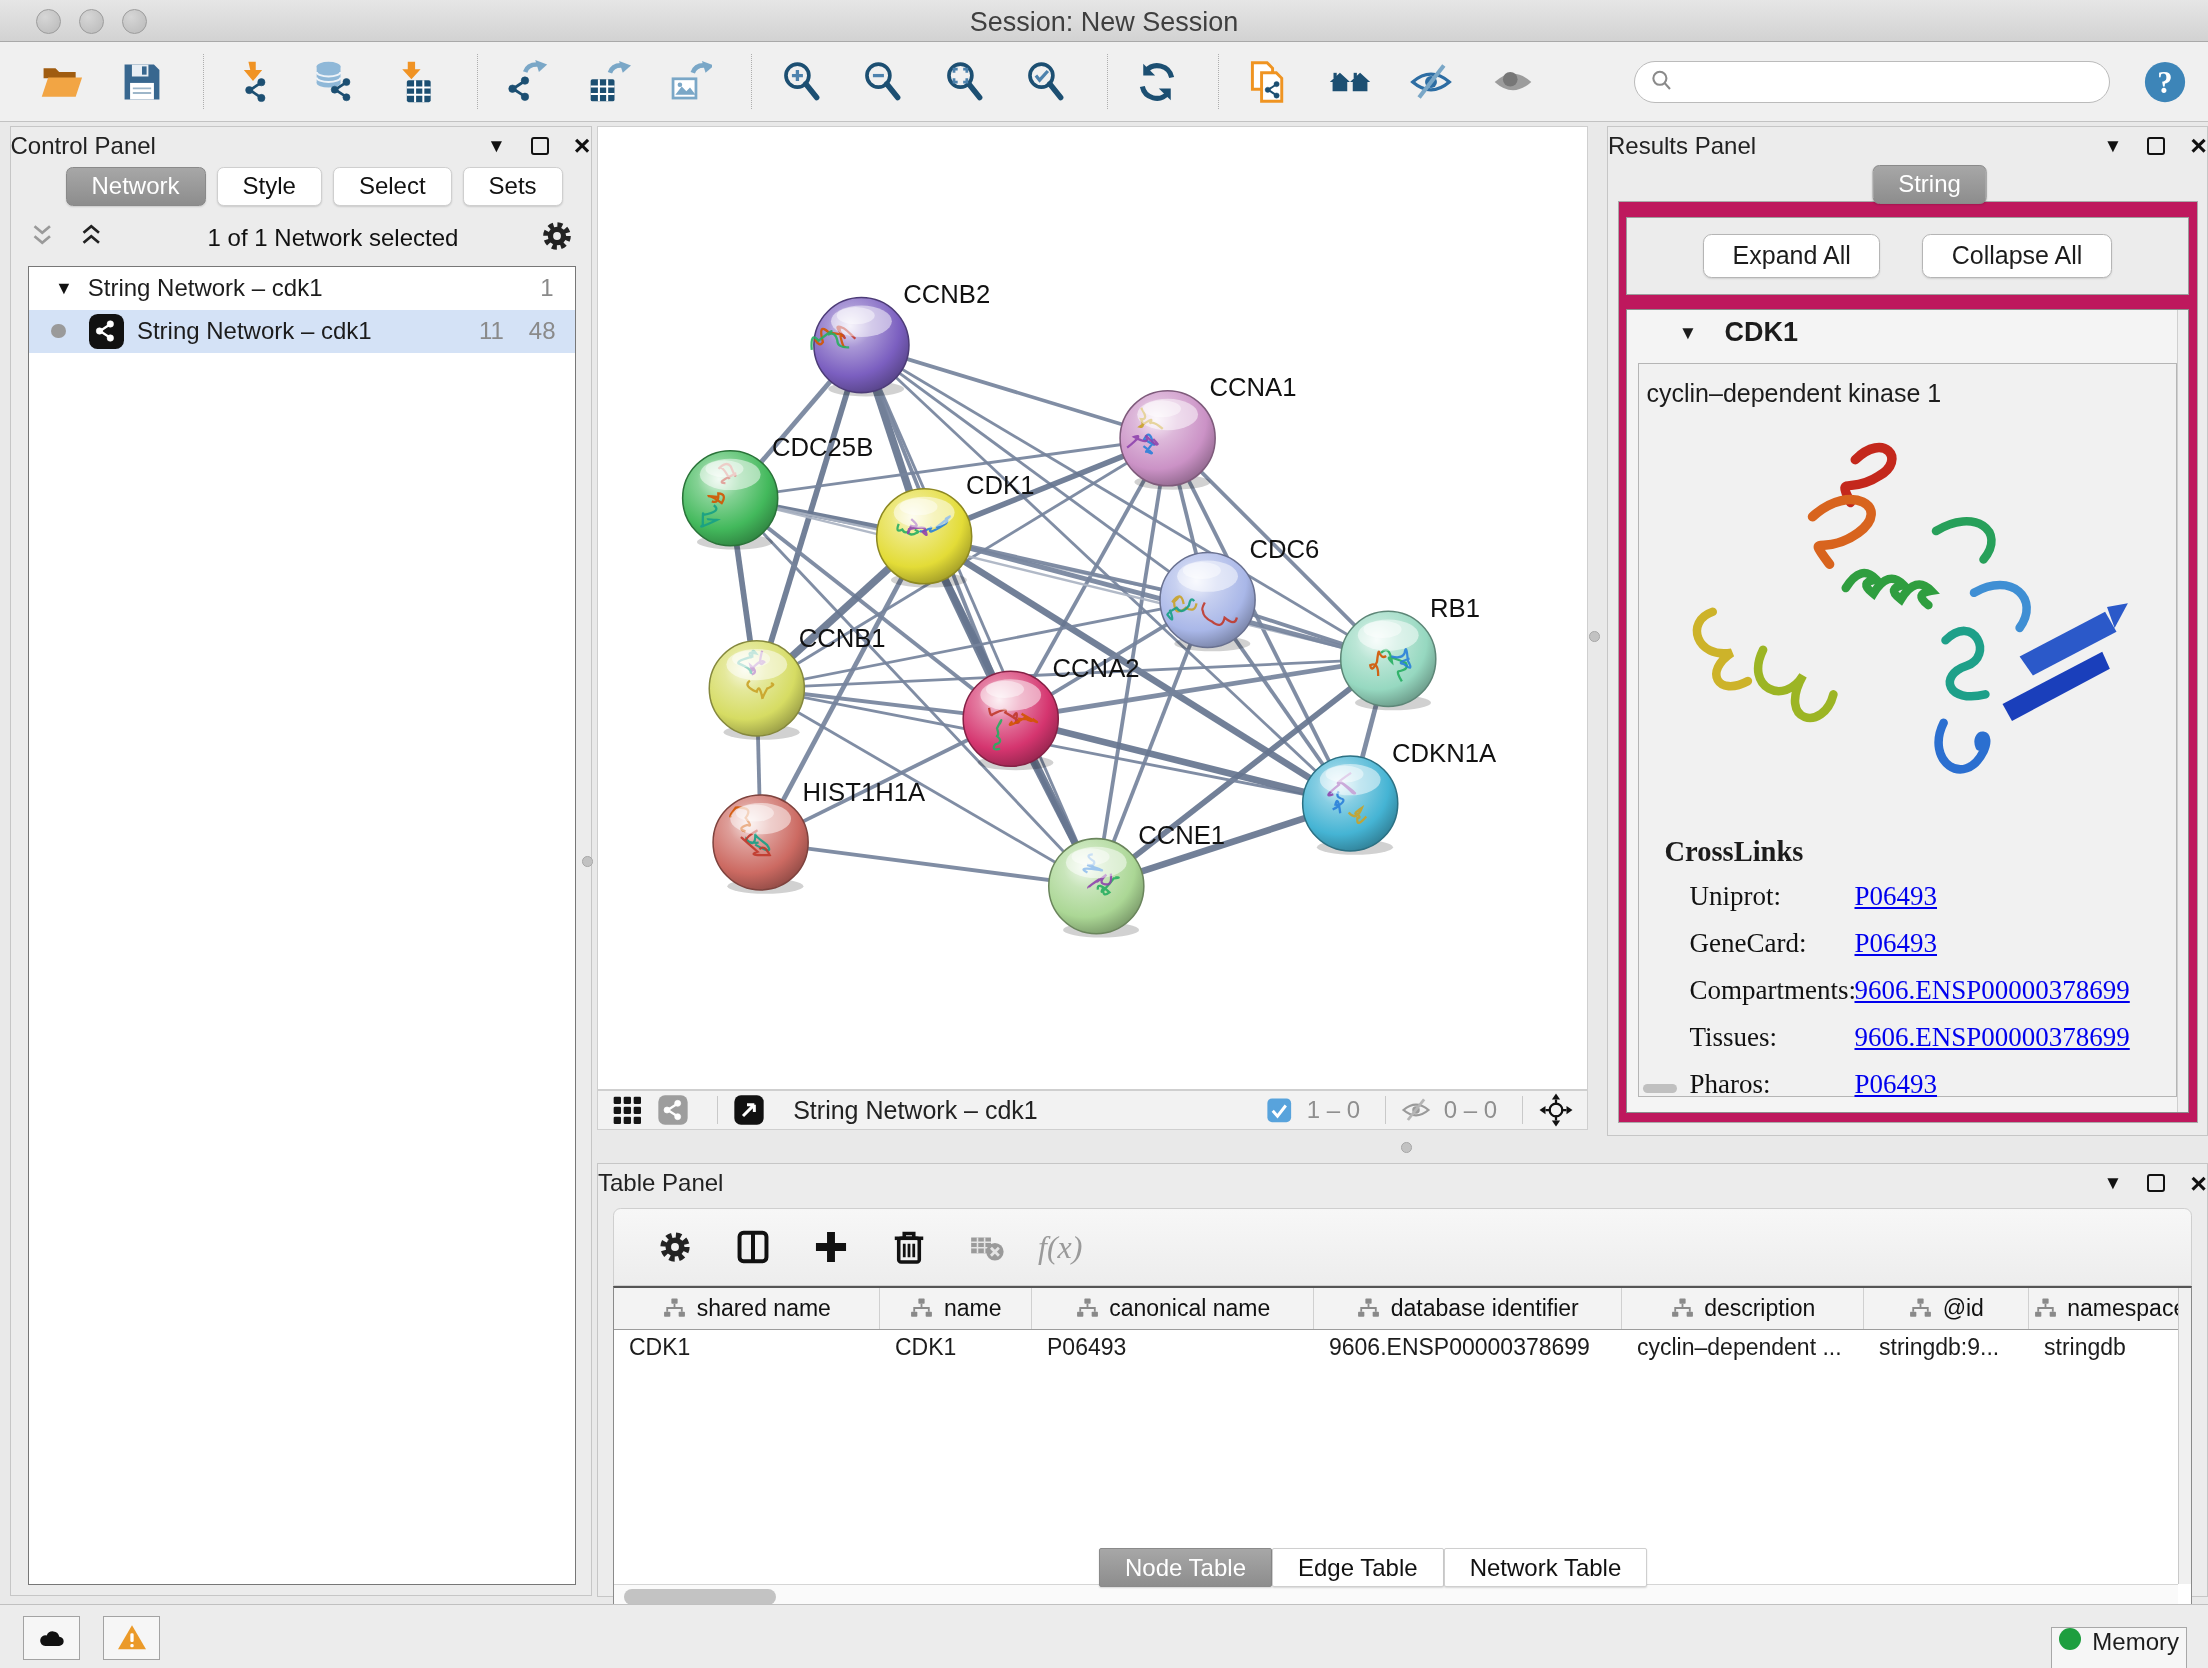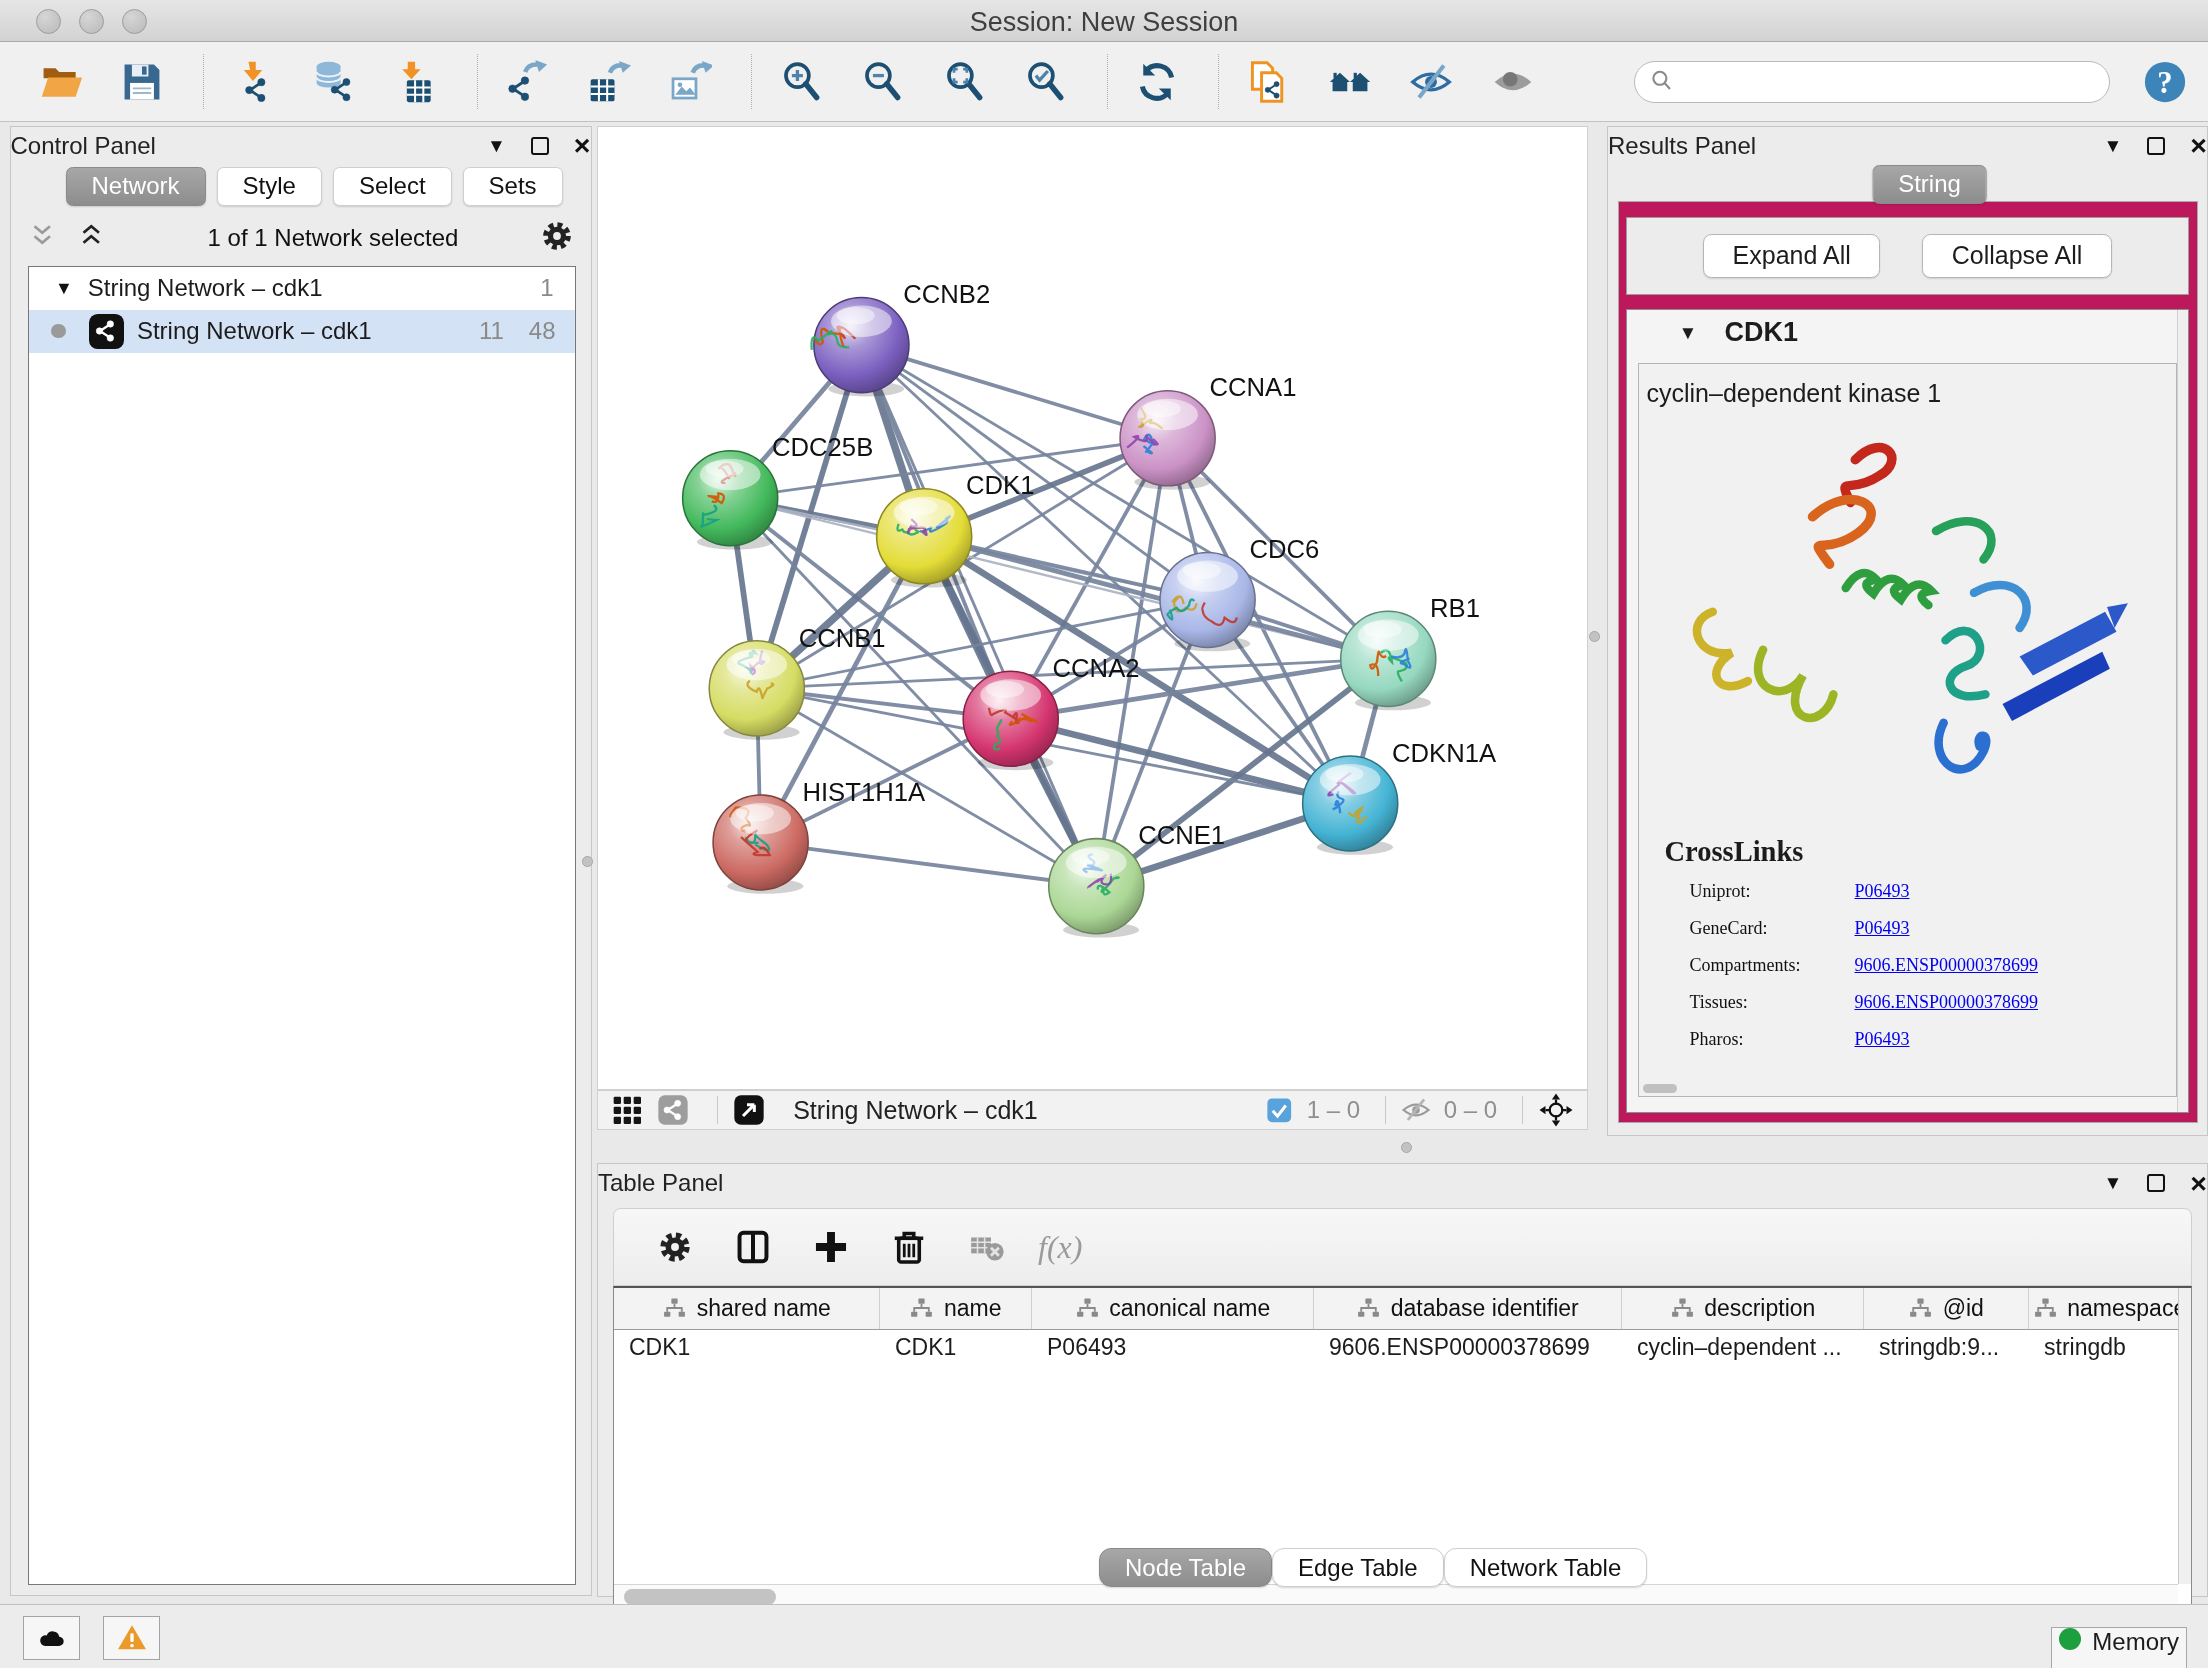--- a/index.html
+++ b/index.html
@@ -93,21 +93,21 @@
     border:1.4px solid #8c8c8c;}
   .rp-gene-row{display:flex;align-items:center;height:46px;padding:0 9.5px;}
   .rp-gene-row .exp{margin:0 27px 0 42px;font-size:19px;}
   .rp-gene{font-size:27px;font-weight:bold;}
   .rp-desc-box{position:absolute;left:11.4px;top:53px;right:11.4px;height:734px;background:#f1f1f1;
     border:1.4px solid #b5b5b5;}
   .rp-desc{font-size:25px;padding:15px 0 0 7px;}
   .rp-protein{position:absolute;left:21px;top:53px;}
   .crosslinks{position:absolute;left:25px;top:472px;font-family:"Liberation Serif",serif;}
   .cl-title{font-size:28.5px;font-weight:bold;margin-bottom:13.3px;}
-  .cl-row{display:flex;font-size:18px;margin-bottom:16px;}
+  .cl-row{display:flex;font-size:27px;margin-bottom:16px;}
   .cl-label{width:190px;padding-left:25px;color:#111;}
   .cl-link{color:#0000ee;text-decoration:underline;}
   .rp-hthumb{position:absolute;left:3.8px;bottom:2.9px;width:34px;height:8.6px;border-radius:4.8px;background:#c0c0c0;}
   .rp-vtrack{position:absolute;right:0;top:0;bottom:0;width:11.4px;border-left:1px solid #cfcfcf;background:#efefef;}
 
   
   .table-panel{position:absolute;left:597px;top:1041px;width:1611px;height:434px;
     background:#ececec;border:1px solid #c6c6c6;}
   .tp-toolbar{position:absolute;left:15px;top:44px;right:15px;height:78px;
     background:linear-gradient(#f7f7f7,#ededed);border:1px solid #cfcfcf;border-radius:7.6px 7.6px 0 0;
@@ -120,21 +120,21 @@
   .tp-header{display:flex;height:42px;background:#f3f3f3;border-bottom:1.4px solid #9c9c9c;}
   .tp-th{display:flex;align-items:center;justify-content:center;font-size:23px;color:#111;
     border-right:1px solid #d0d0d0;gap:9.5px;overflow:hidden;white-space:nowrap;}
   .tp-th svg{width:25px;height:25px;flex:none;}
   .tp-row{display:flex;height:36px;font-size:23px;}
   .tp-td{padding:3.8px 1.9px 0 15px;overflow:hidden;white-space:nowrap;}
   .tp-hscroll{position:absolute;left:0;right:13.3px;bottom:0;height:25px;background:#fafafa;border-top:1px solid #d5d5d5;}
   .tp-hthumb{position:absolute;left:9.5px;top:3.8px;width:152px;height:16px;border-radius:8.6px;background:#c3c3c3;}
   .tp-vtrack{position:absolute;right:0;top:0;bottom:25px;width:13.3px;background:#f0f0f0;border-left:1px solid #c9c9c9;}
   .tp-tabs{position:absolute;left:501px;top:384px;display:flex;}
-  .tp-tabs .tab{border-radius:12px;}
+  .tp-tabs .tab{border-radius:2px;}
 
   
   .statusbar{position:absolute;left:0;top:1604px;width:2208px;height:65px;background:#ececec;
     border-top:1px solid #c0c0c0;}
   .sb-btn{position:absolute;top:11.4px;width:57px;height:44px;background:#f6f6f6;border:1.9px solid #a3a3a3;
     display:flex;align-items:center;justify-content:center;}
   .sb-btn svg{width:32px;height:32px;}
   .memory-btn{position:absolute;right:21px;top:22px;width:136px;height:42px;background:#f6f6f6;
     border:1.4px solid #a8a8a8;display:flex;align-items:flex-start;justify-content:center;gap:11.4px;}
   .mem-dot{width:22px;height:22px;border-radius:50%;background:#1d9e3f;}

